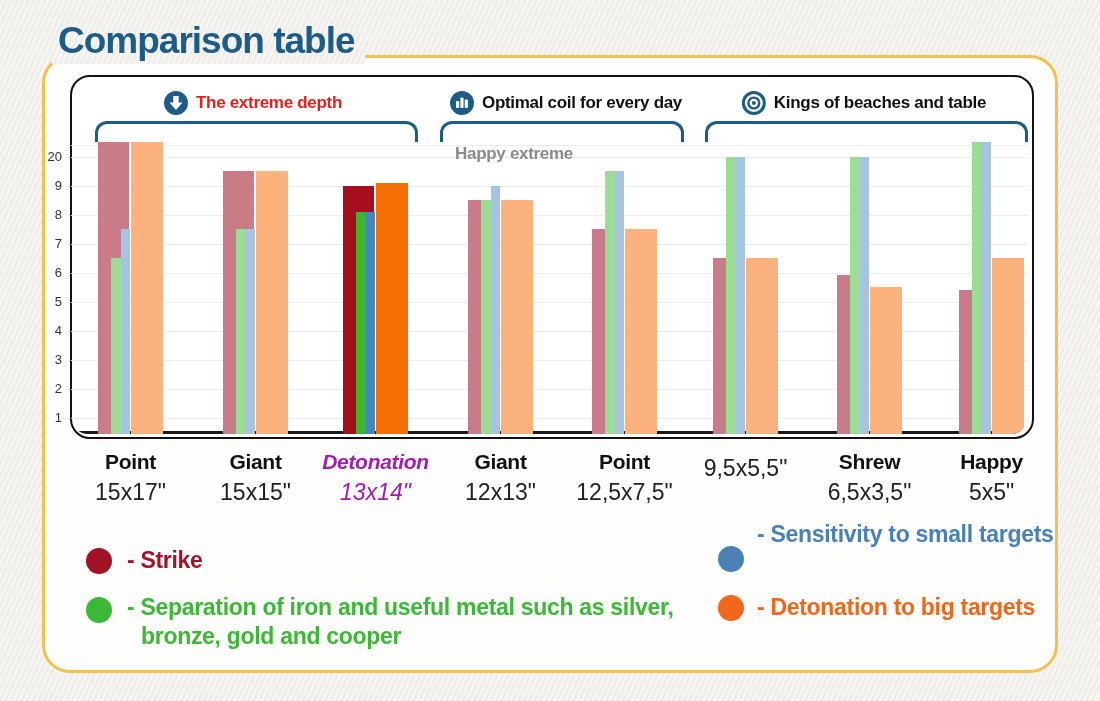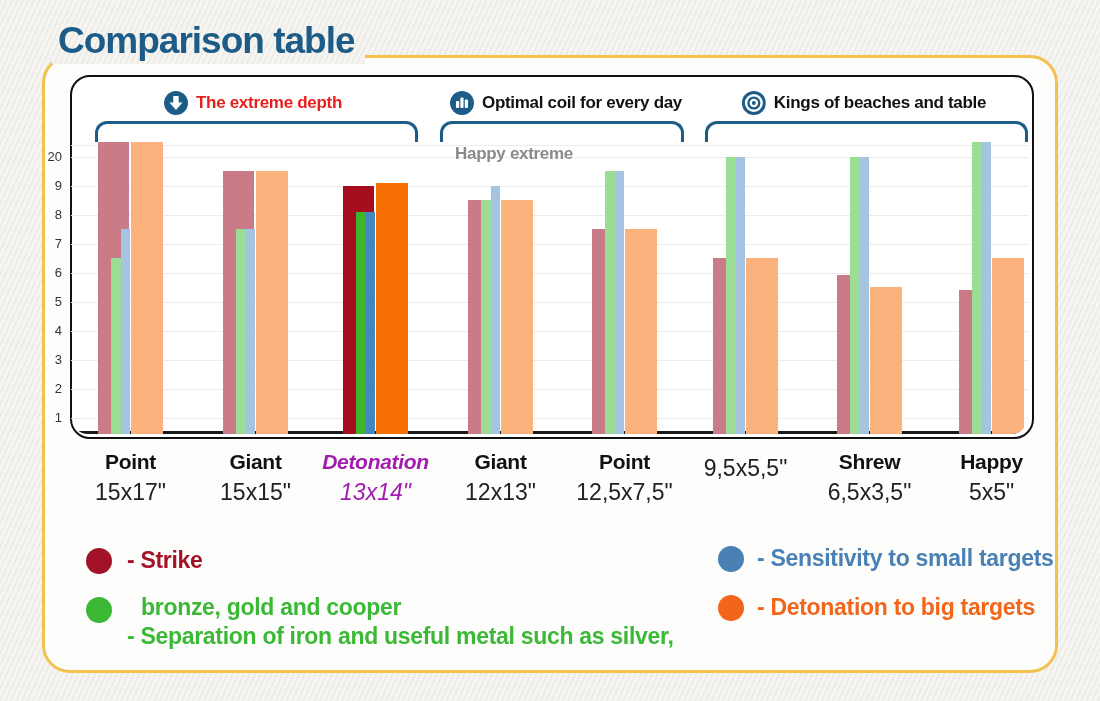--- a/index.html
+++ b/index.html
@@ -192,25 +192,25 @@
     </div>
   </div>
 
 <div class="legend-dot" style="left: 86px; top: 548px; background: rgb(163, 19, 40);"></div>
 <div class="legend-label" style="left: 127px; top: 546px; color: rgb(163, 19, 40);">
   <span>- Strike</span>
 </div>
 
 <div class="legend-dot" style="left: 86px; top: 597px; background: rgb(60, 184, 55);"></div>
 <div class="legend-label" style="left: 127px; top: 593px; color: rgb(60, 184, 55);">
+  <span style="display:block;">- Separation of iron and useful metal such as silver,</span>
   <span style="display:block;padding-left:14px;">bronze, gold and cooper</span>
-  <span style="display:block;">- Separation of iron and useful metal such as silver,</span>
 </div>
 
 <div class="legend-dot" style="left: 718px; top: 546px; background: rgb(74, 129, 180);"></div>
-<div class="legend-label" style="left: 757px; top: 544px; color: rgb(74, 129, 180);">
+<div class="legend-label" style="left: 757px; top: 520px; color: rgb(74, 129, 180);">
   <span>- Sensitivity to small targets</span>
 </div>
 
 <div class="legend-dot" style="left: 718px; top: 595px; background: rgb(242, 102, 28);"></div>
 <div class="legend-label" style="left: 757px; top: 593px; color: rgb(242, 102, 28);">
   <span>- Detonation to big targets</span>
 </div>
 
 </body></html>

